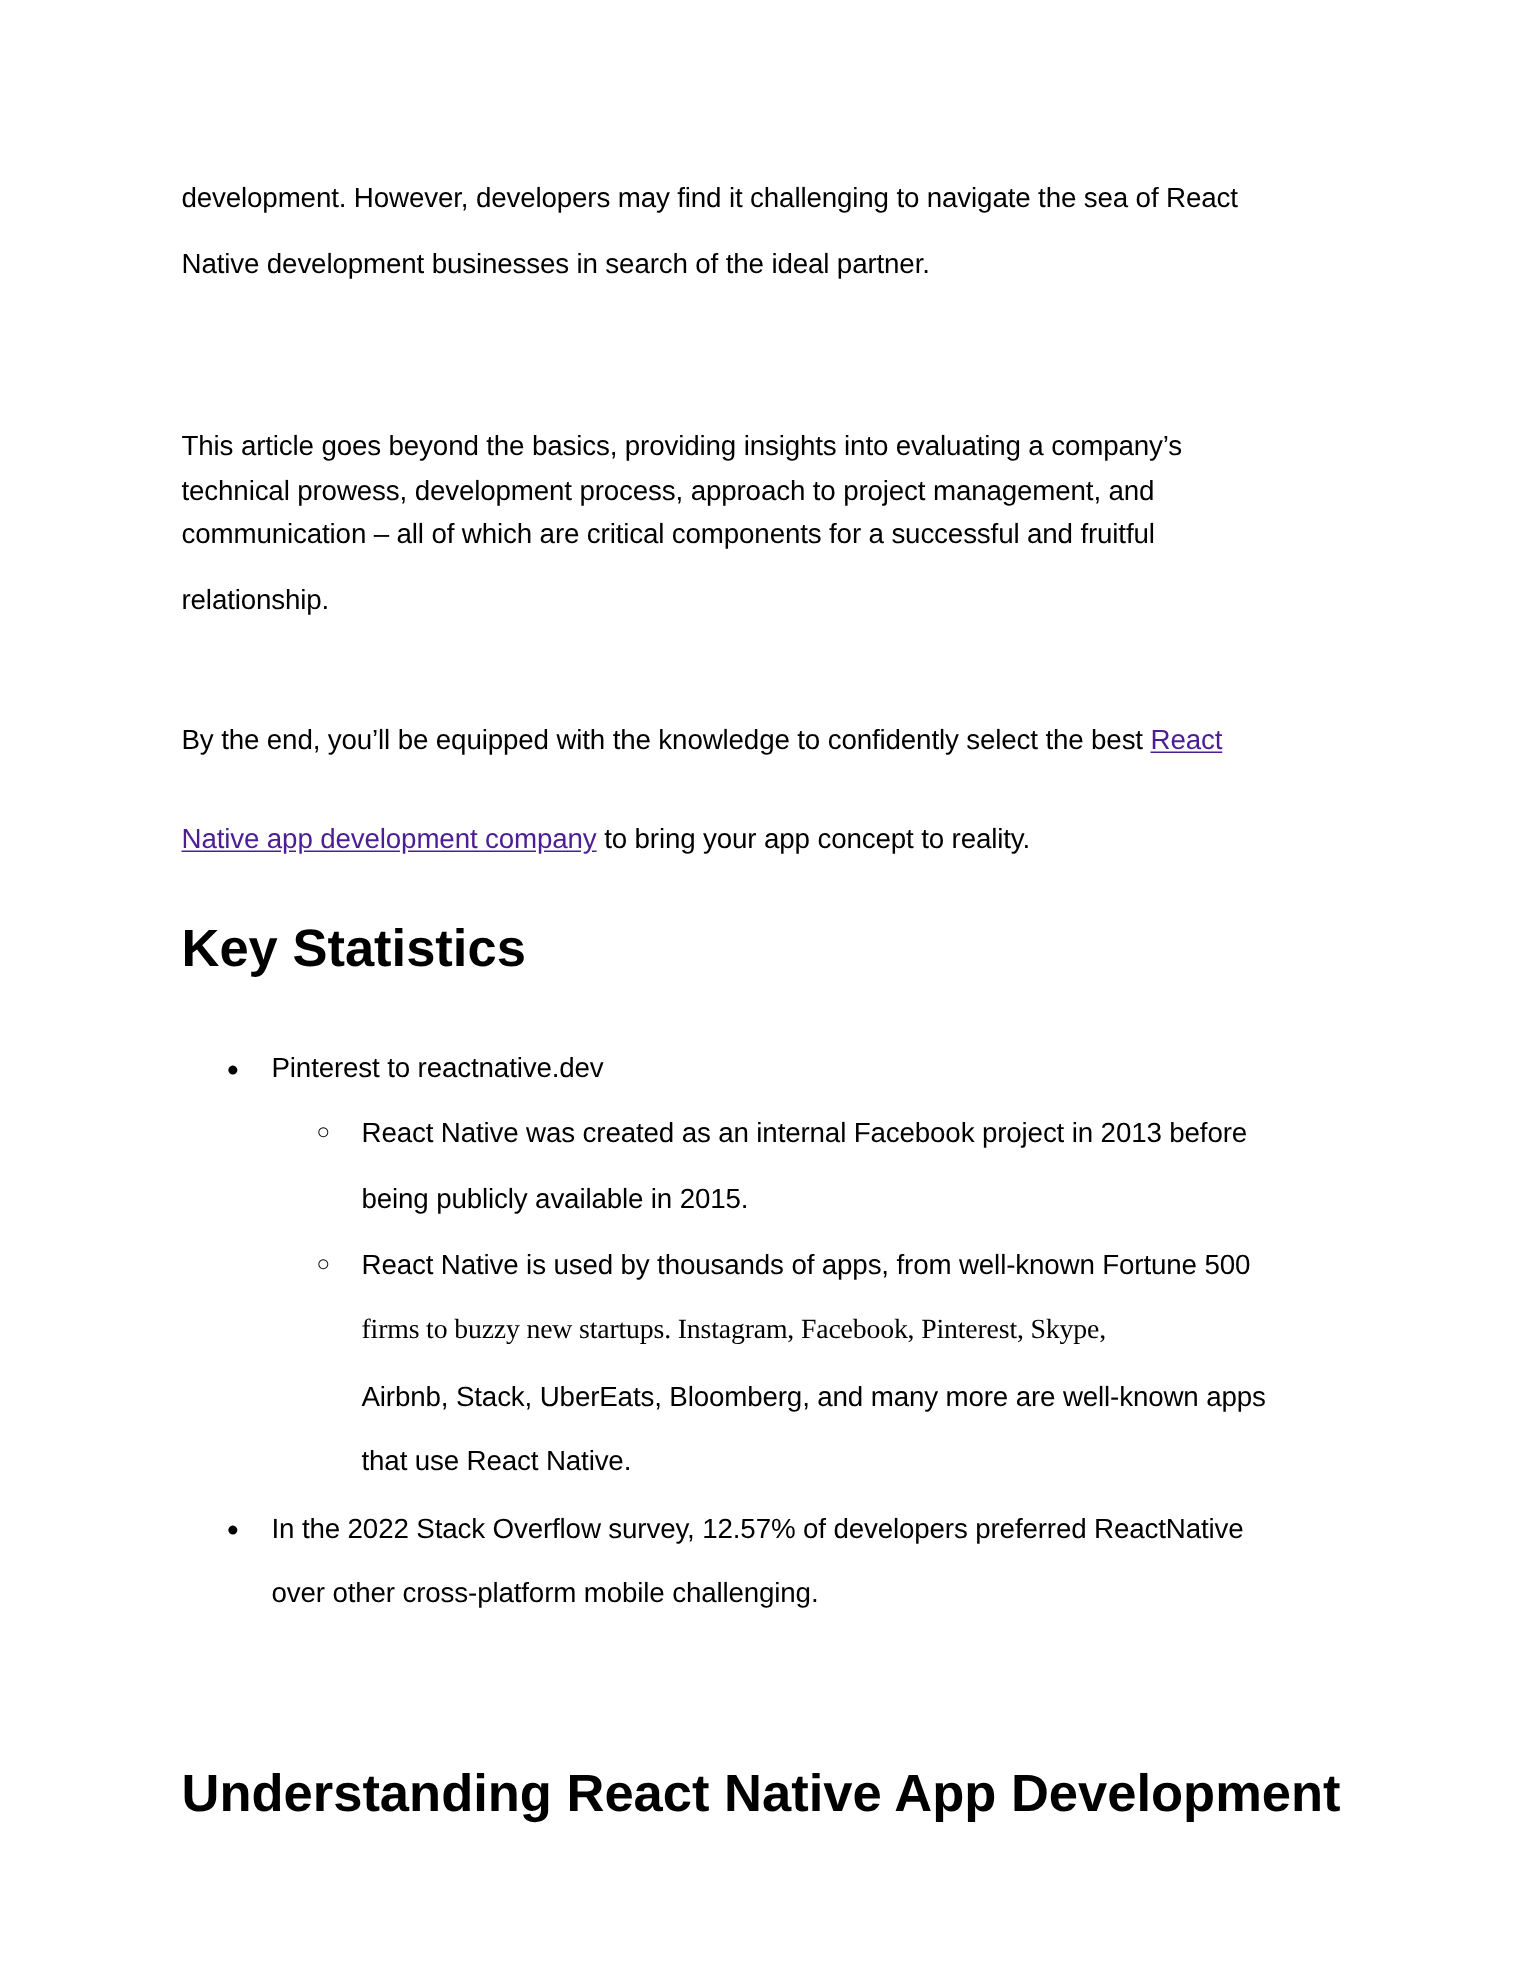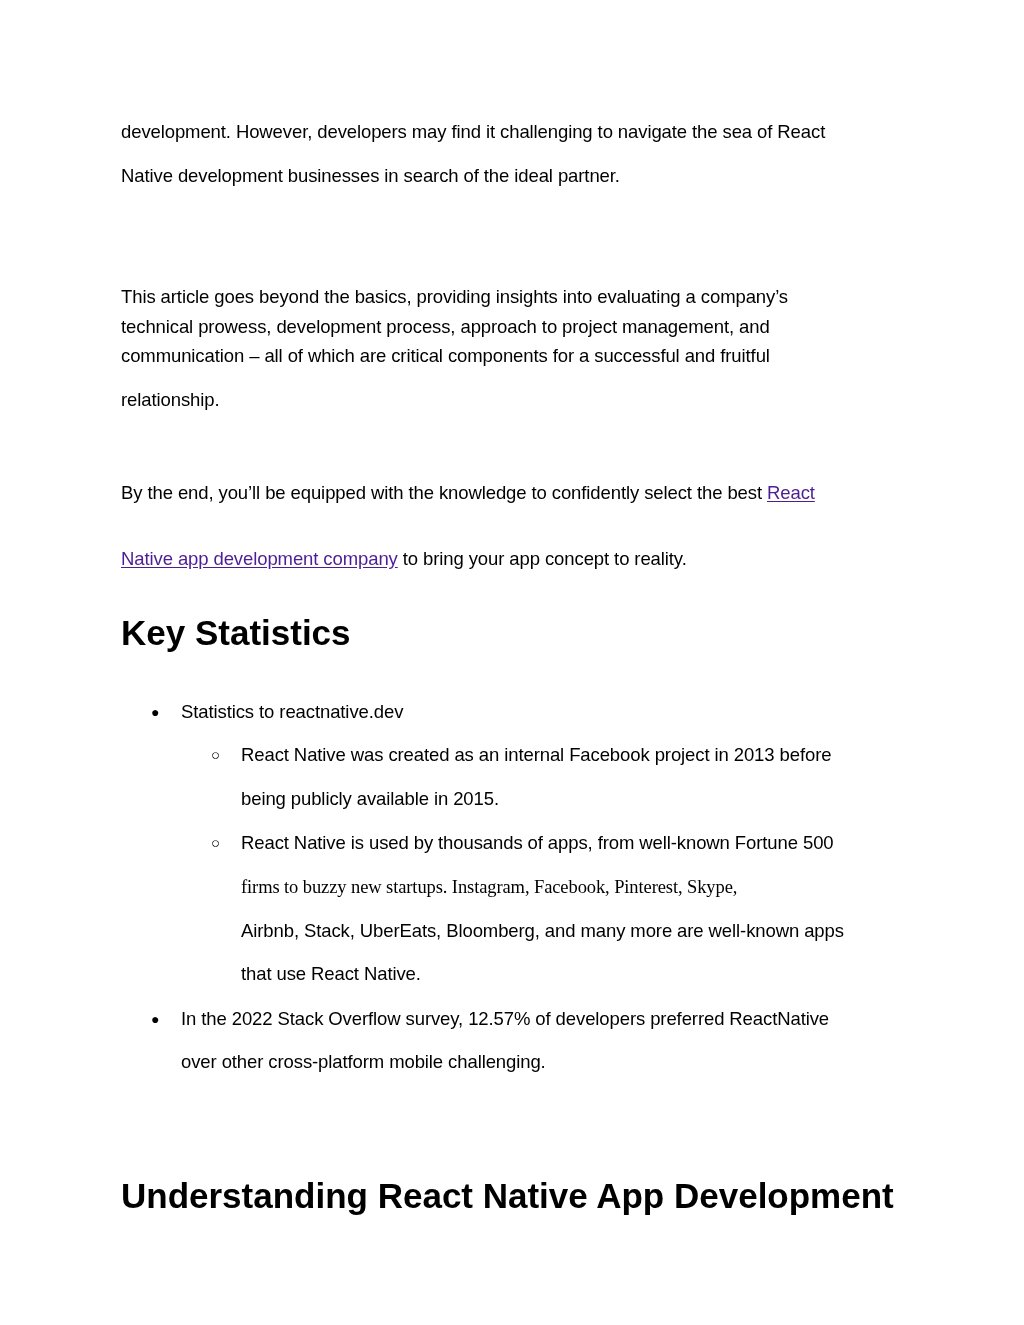--- a/index.html
+++ b/index.html
@@ -73,21 +73,21 @@
   <div class="line" style="top:482px;">
     <span>By the end, you’ll be equipped with the knowledge to confidently select the best </span><a class="link" href="#">React</a>
   </div>
   <div class="line" style="top:548px;">
     <a class="link" href="#">Native app development company</a><span> to bring your app concept to reality.</span>
   </div>
 
   <div class="h2" style="top:617px;">Key Statistics</div>
 
   <div class="bullet bullet-filled" style="top:701px;">●</div>
-  <div class="line indent1" style="top:701px;">Statistics to reactnative.dev</div>
+  <div class="line indent1" style="top:701px;">Pinterest to reactnative.dev</div>
 
   <div class="bullet bullet-hollow" style="top:744px;">○</div>
   <div class="line indent2" style="top:744px;">React Native was created as an internal Facebook project in 2013 before</div>
   <div class="line indent2" style="top:788px;">being publicly available in 2015.</div>
 
   <div class="bullet bullet-hollow" style="top:832px;">○</div>
   <div class="line indent2" style="top:832px;">React Native is used by thousands of apps, from well-known Fortune 500</div>
   <div class="line indent2" style="top:876px;font-family:Liberation Serif, serif;">firms to buzzy new startups. Instagram, Facebook, Pinterest, Skype,</div>
   <div class="line indent2" style="top:920px;">Airbnb, Stack, UberEats, Bloomberg, and many more are well-known apps</div>
   <div class="line indent2" style="top:963px;">that use React Native.</div>

